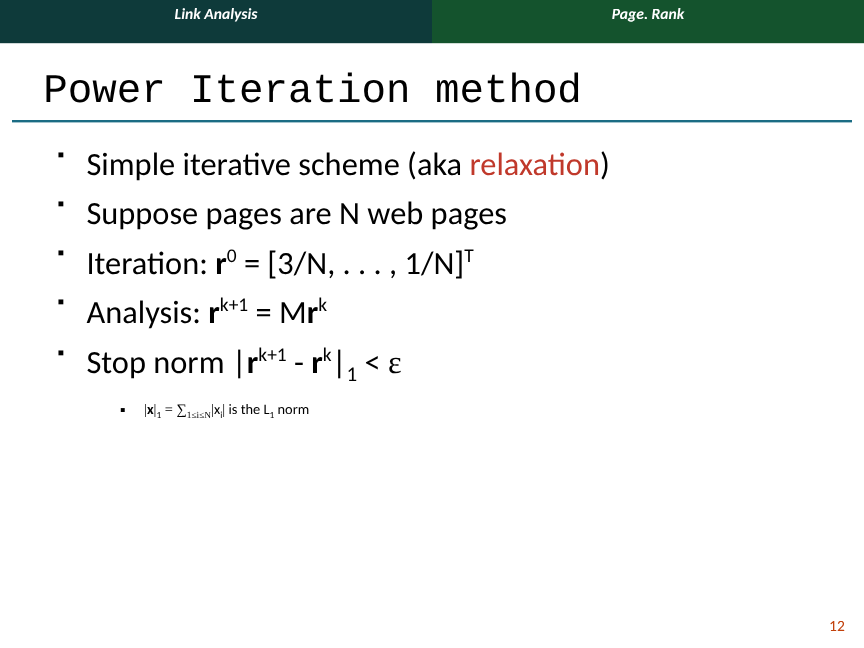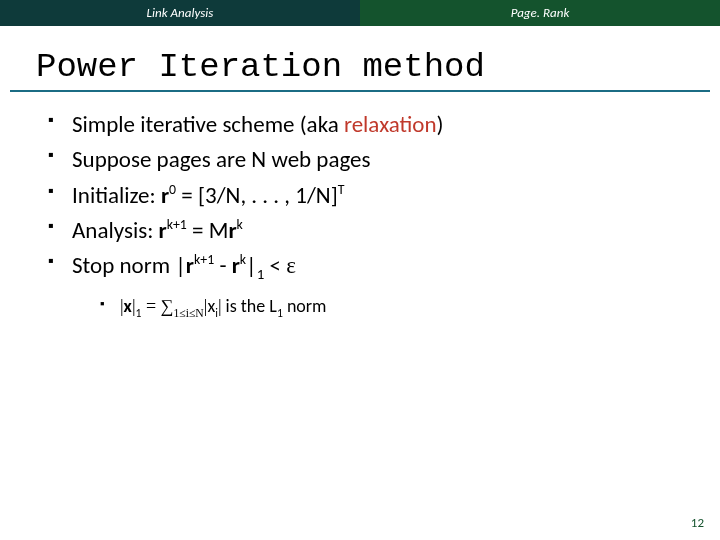--- a/index.html
+++ b/index.html
@@ -9,21 +9,22 @@
     height: 540px;
     background: #ffffff;
     font-family: Calibri, "Segoe UI", Arial, sans-serif;
     color: #000;
     overflow: hidden;
     position: relative;
   }
   .tabs {
     display: flex;
     width: 100%;
-    height: 26px;
+    height: 36px;
+    font-weight: bold;
   }
   .tab {
     flex: 1;
     line-height: 26px;
     text-align: center;
     color: #fff;
     font-size: 13px;
     font-style: italic;
     font-family: Calibri, Arial, sans-serif;
   }
@@ -42,41 +43,41 @@
     margin: 0 10px 16px 10px;
   }
   ul.bullets {
     list-style: none;
     margin: 0 40px 0 48px;
     padding: 0;
   }
   ul.bullets > li {
     position: relative;
     padding-left: 24px;
-    font-size: 23px;
+    font-size: 27px;
     line-height: 1.45;
     margin-bottom: 2px;
   }
   ul.bullets > li::before {
     content: "\25AA";
     position: absolute;
     left: 0;
     top: 0;
     font-size: 16px;
     color: #000;
   }
   ul.sub {
     list-style: none;
     margin: 8px 0 0 30px;
     padding: 0;
   }
   ul.sub > li {
     position: relative;
     padding-left: 20px;
-    font-size: 18px;
+    font-size: 12px;
     line-height: 1.5;
     margin-bottom: 1px;
   }
   ul.sub > li::before {
     content: "\25AA";
     position: absolute;
     left: 0;
     top: 1px;
     font-size: 13px;
     color: #000;
@@ -92,41 +93,41 @@
     font-size: 0.65em;
     vertical-align: sub;
     line-height: 0;
   }
   .sym { font-family: "Times New Roman", serif; }
   .pagenum {
     position: absolute;
     right: 16px;
     bottom: 10px;
     font-size: 13px;
-    color: #14532d;
+    color: #c2410c;
   }
 </style>
 </head>
 <body>
 
 <div class="tabs">
   <div class="tab tab-dark">Link Analysis</div>
   <div class="tab tab-teal">Page. Rank</div>
 </div>
 
 <div class="title">Power Iteration method</div>
 <div class="rule"></div>
 
 <ul class="bullets">
   <li>
     <span>Simple iterative scheme (aka </span><span class="red">relaxation</span><span>)</span>
   </li>
   <li>Suppose pages are N web pages</li>
   <li>
-    <span>Initialize: </span><span class="bold">r</span><span class="sup">0</span><span> = [3/N, . . . , 1/N]</span><span class="sup">T</span>
+    <span>Iteration: </span><span class="bold">r</span><span class="sup">0</span><span> = [3/N, . . . , 1/N]</span><span class="sup">T</span>
   </li>
   <li>
     <span>Analysis: </span><span class="bold">r</span><span class="sup">k+1</span><span> = M</span><span class="bold">r</span><span class="sup">k</span>
   </li>
   <li>
     <span>Stop norm |</span><span class="bold">r</span><span class="sup">k+1</span><span> - </span><span class="bold">r</span><span class="sup">k</span><span>|</span><span class="sub-idx">1</span><span> &lt; </span><span class="sym">ε</span>
   </li>
 </ul>
 
 <ul class="sub" style="margin-left:100px; margin-top:10px;">

